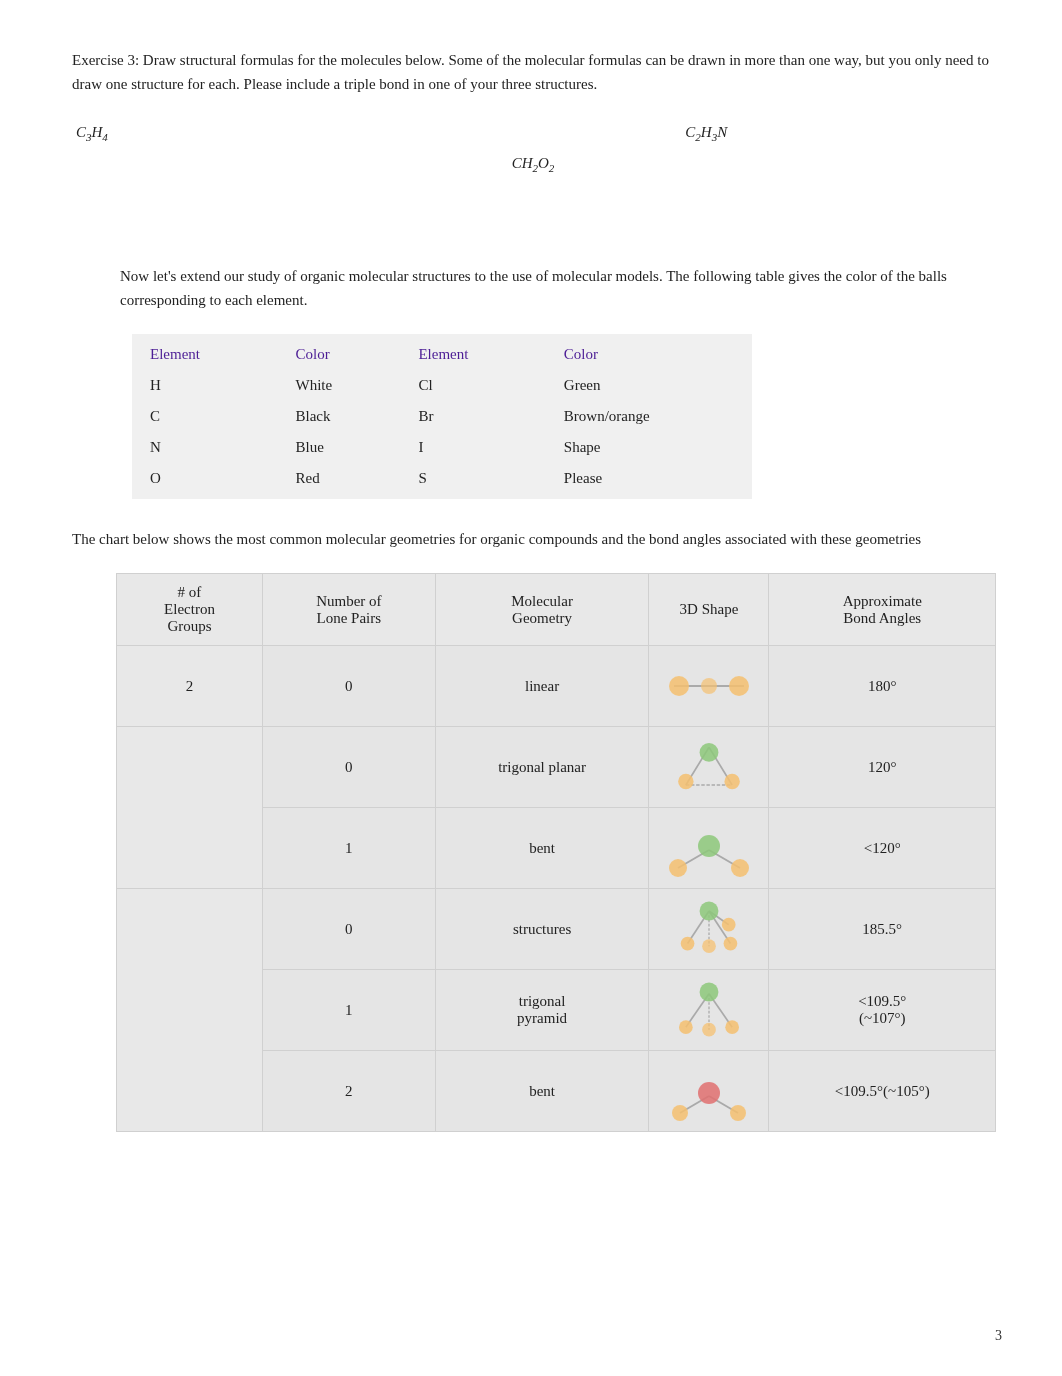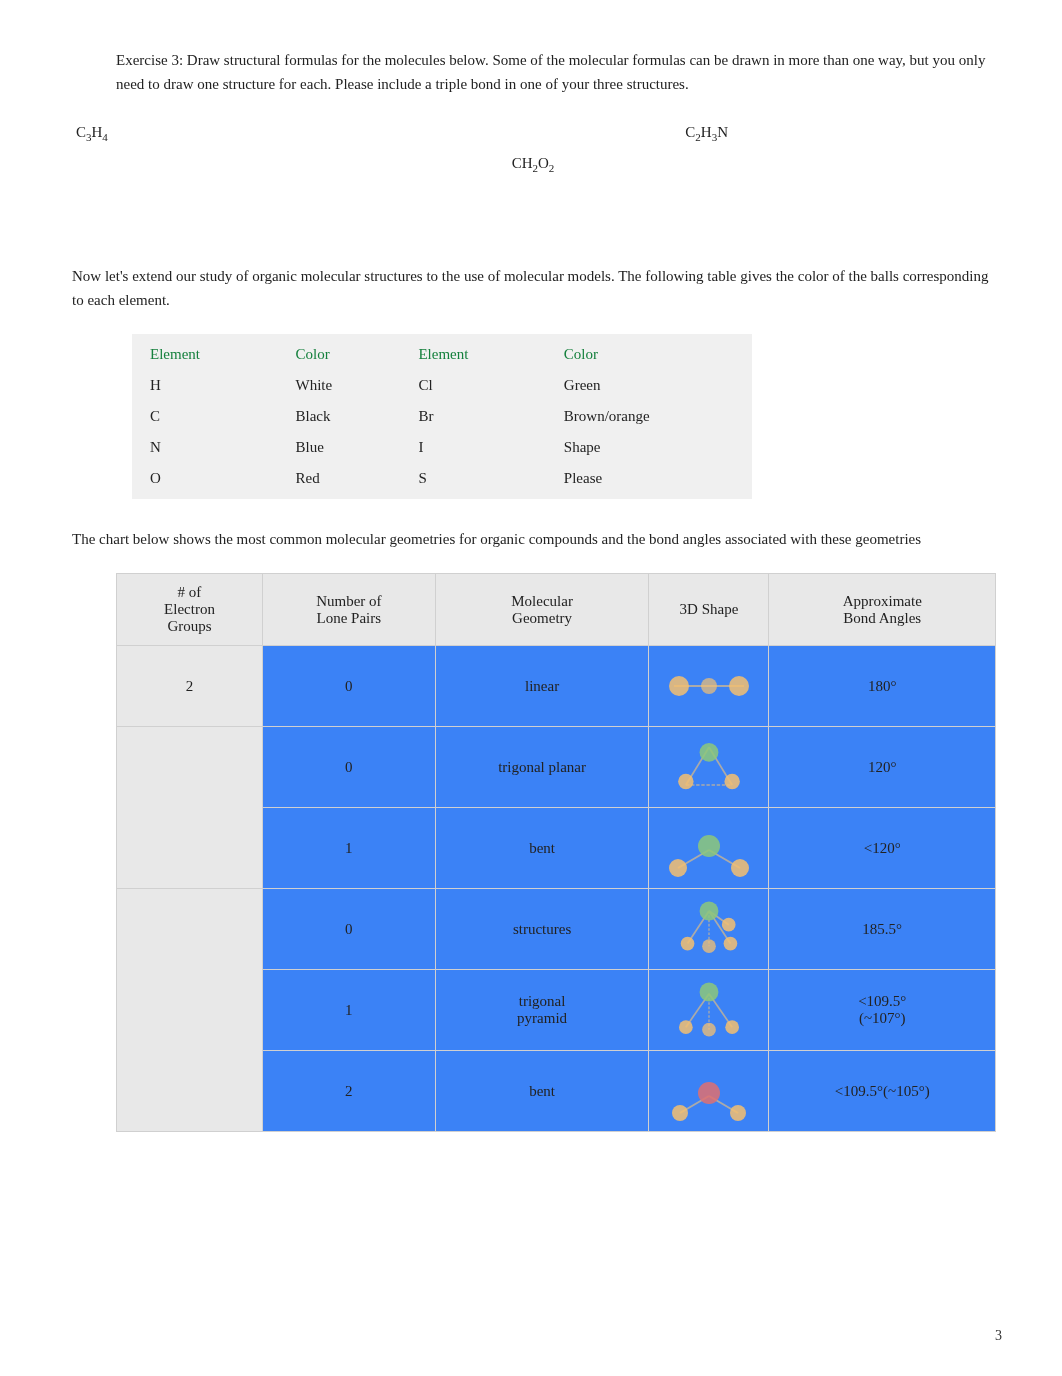--- a/index.html
+++ b/index.html
@@ -8,80 +8,81 @@
       font-family: Georgia, 'Times New Roman', serif;
       font-size: 15px;
       color: #222;
       width: 1062px;
       min-height: 1376px;
       padding: 48px 72px 48px 72px;
     }
     .exercise-text {
       line-height: 1.6;
       margin-bottom: 28px;
-      margin-left: 44px;
     }
     .molecules-row {
       display: flex;
       flex-direction: row;
       gap: 0;
       margin-bottom: 90px;
       padding-left: 4px;
     }
     .molecule-item {
       flex: 1;
       font-size: 15px;
+      font-style: italic;
     }
     .molecule-formula {
       font-size: 15px;
     }
     sub { font-size: 11px; }
     .section-text {
       line-height: 1.6;
       margin-bottom: 22px;
+      margin-left: 48px;
     }
     
     .color-table-wrap {
       margin: 0 auto 28px 60px;
       width: 620px;
     }
     .color-table {
       width: 100%;
       border-collapse: collapse;
       background: #f0f0f0;
     }
     .color-table th, .color-table td {
       padding: 7px 18px;
       text-align: left;
       font-size: 15px;
       border: none;
     }
     .color-table th {
       font-weight: normal;
-      color: #15803d;
+      color: #4c1d95;
     }
     .color-table tr:first-child th {
       padding-top: 12px;
     }
     .color-table tr:last-child td {
       padding-bottom: 12px;
     }
     
     .section-text2 {
       line-height: 1.6;
       margin-bottom: 22px;
     }
     .geo-table-wrap {
       margin: 0 auto 28px 44px;
       width: 880px;
     }
     .geo-table {
       width: 100%;
       border-collapse: collapse;
-      background: #3b82f6;
+      background: #e5e5e5;
     }
     .geo-table th, .geo-table td {
       padding: 10px 14px;
       text-align: center;
       font-size: 15px;
       border: 1px solid #d0d0d0;
       vertical-align: middle;
     }
     .geo-table th {
       font-weight: normal;

